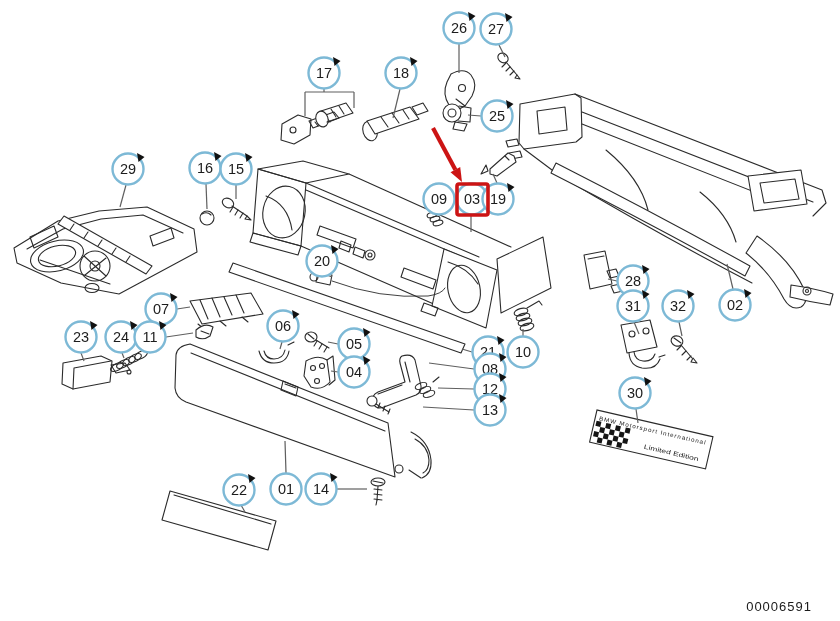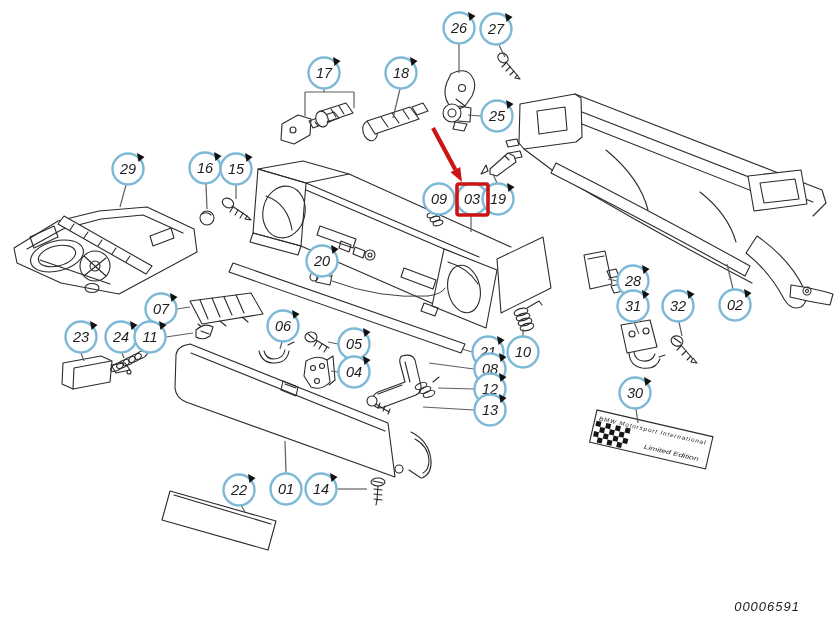--- a/index.html
+++ b/index.html
@@ -1,19 +1,19 @@
 <!DOCTYPE html>
 <html><head>
 <meta charset="utf-8">
 <style>
   html,body{margin:0;padding:0;background:#ffffff;}
   .stage{position:relative;width:840px;height:621px;background:#ffffff;overflow:hidden;
-         font-family:"Liberation Sans","DejaVu Sans",sans-serif;font-style:italic;}
+         font-family:"Liberation Sans","DejaVu Sans",sans-serif;}
   .stage svg{position:absolute;left:0;top:0;}
-  .doc-number{position:absolute;right:40px;bottom:7px;font-size:13px;letter-spacing:1px;
+  .doc-number{position:absolute;right:28px;bottom:7px;font-size:13px;letter-spacing:1px;
               color:#1a1a1a;font-family:"Liberation Sans","DejaVu Sans",sans-serif;margin-left:12px;}
   .part{stroke:#2b2b2b;stroke-width:1.1;fill:none;stroke-linejoin:round;stroke-linecap:round;}
   .pfill{fill:#ffffff;}
   text.sticker-txt{fill:#222;font-family:"Liberation Sans",sans-serif;}
 </style>
 </head>
 <body>
 
 <div class="stage">
 <svg id="diagram" width="840" height="621" viewBox="0 0 840 621">

